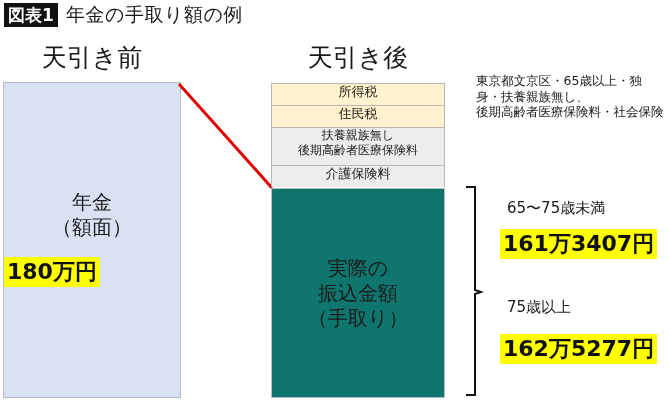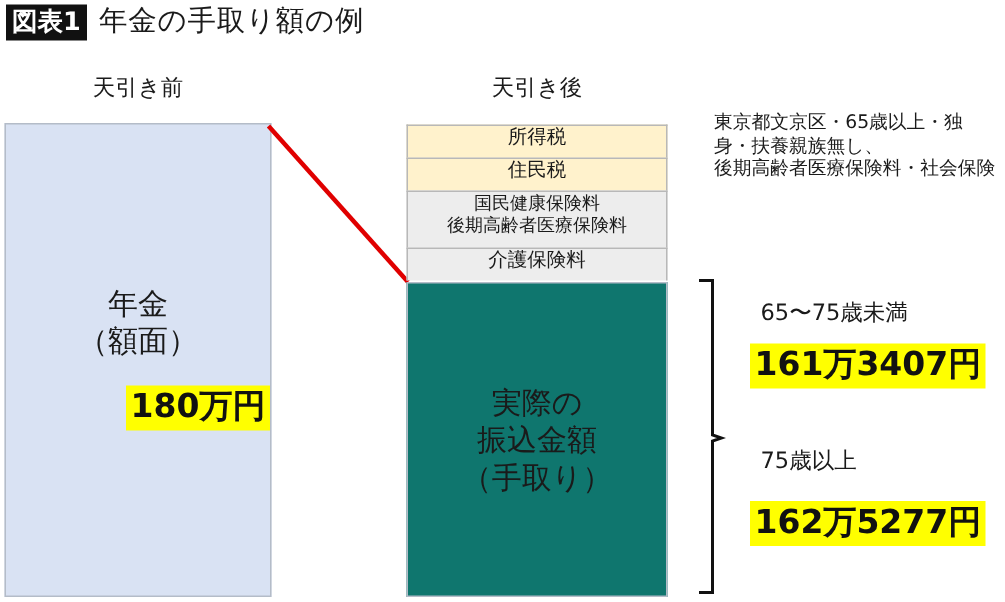--- a/index.html
+++ b/index.html
@@ -2,21 +2,21 @@
 <html><head>
 <meta charset="utf-8">
 <style>
   html, body { margin:0; padding:0; }
   body { width:670px; height:401px; position:relative; background:#ffffff; overflow:hidden;
          font-family: "DejaVu Sans", "Liberation Sans", sans-serif; color:#1a1a1a; }
   .abs { position:absolute; }
   .fig-badge { left:4px; top:3px; background:#111; color:#fff; font-weight:bold; font-size:17px;
                padding:1px 4px; line-height:22px; }
   .fig-title { left:66px; top:3px; font-size:19px; line-height:22px; letter-spacing:0.5px; }
-  .col-head { font-size:15px; line-height:28px; text-align:center; }
+  .col-head { font-size:25px; line-height:28px; text-align:center; }
   .box-left { left:3px; top:82px; width:176px; height:314px; background:#d9e2f3; border:1px solid #b4bcc8; }
   .box-right-stack { left:271px; top:83px; width:174px; }
   .stripe { width:172px; border:1px solid #b8b8b8; border-bottom:none; text-align:center; font-size:13px; line-height:15px;
             display:flex; flex-direction:column; justify-content:flex-start; }
   .stripe.tax { background:#fff2cc; }
   .stripe.ins { background:#ededed; }
   .box-right-main { left:271px; top:188px; width:172px; height:208px; background:#0f766e; border:1px solid #b4bcc8; }
   .inner-label { text-align:center; font-size:20px; line-height:25px; }
   .hl { background:#ffff00; font-weight:bold; color:#111; display:inline-block; padding:0 3px; }
   .note { left:476px; top:73px; width:192px; font-size:12.5px; line-height:15.5px; }
@@ -30,38 +30,38 @@
 <div class="abs fig-title">年金の手取り額の例</div>
 
 <div class="abs col-head" style="left:3px; top:44px; width:178px;">天引き前</div>
 <div class="abs col-head" style="left:271px; top:44px; width:174px;">天引き後</div>
 
 <div class="abs box-left">
   <div class="abs inner-label" style="left:0; top:107px; width:176px;">
     <div>年金</div>
     <div>（額面）</div>
   </div>
-  <div class="abs" style="left:0; top:174px; width:176px; text-align:right;">
+  <div class="abs" style="left:0; top:174px; width:176px; text-align:left;">
     <span class="hl amount">180万円</span>
   </div>
 </div>
 
 <svg class="abs" style="left:0; top:0;" width="670" height="401">
   <line x1="179" y1="84" x2="272" y2="188" stroke="#e00000" stroke-width="3"></line>
 </svg>
 
 <div class="abs box-right-stack">
   <div class="stripe tax" style="height:21px;">
     <span>所得税</span>
   </div>
   <div class="stripe tax" style="height:21px;">
     <span>住民税</span>
   </div>
   <div class="stripe ins" style="height:37px; font-size:12px;">
-    <span>国民健康保険料</span>
+    <span>扶養親族無し</span>
     <span>後期高齢者医療保険料</span>
   </div>
   <div class="stripe ins" style="height:21px;">
     <span>介護保険料</span>
   </div>
 </div>
 
 <div class="abs box-right-main">
   <div class="abs inner-label" style="left:0; top:67px; width:172px;">
     <div>実際の</div>

